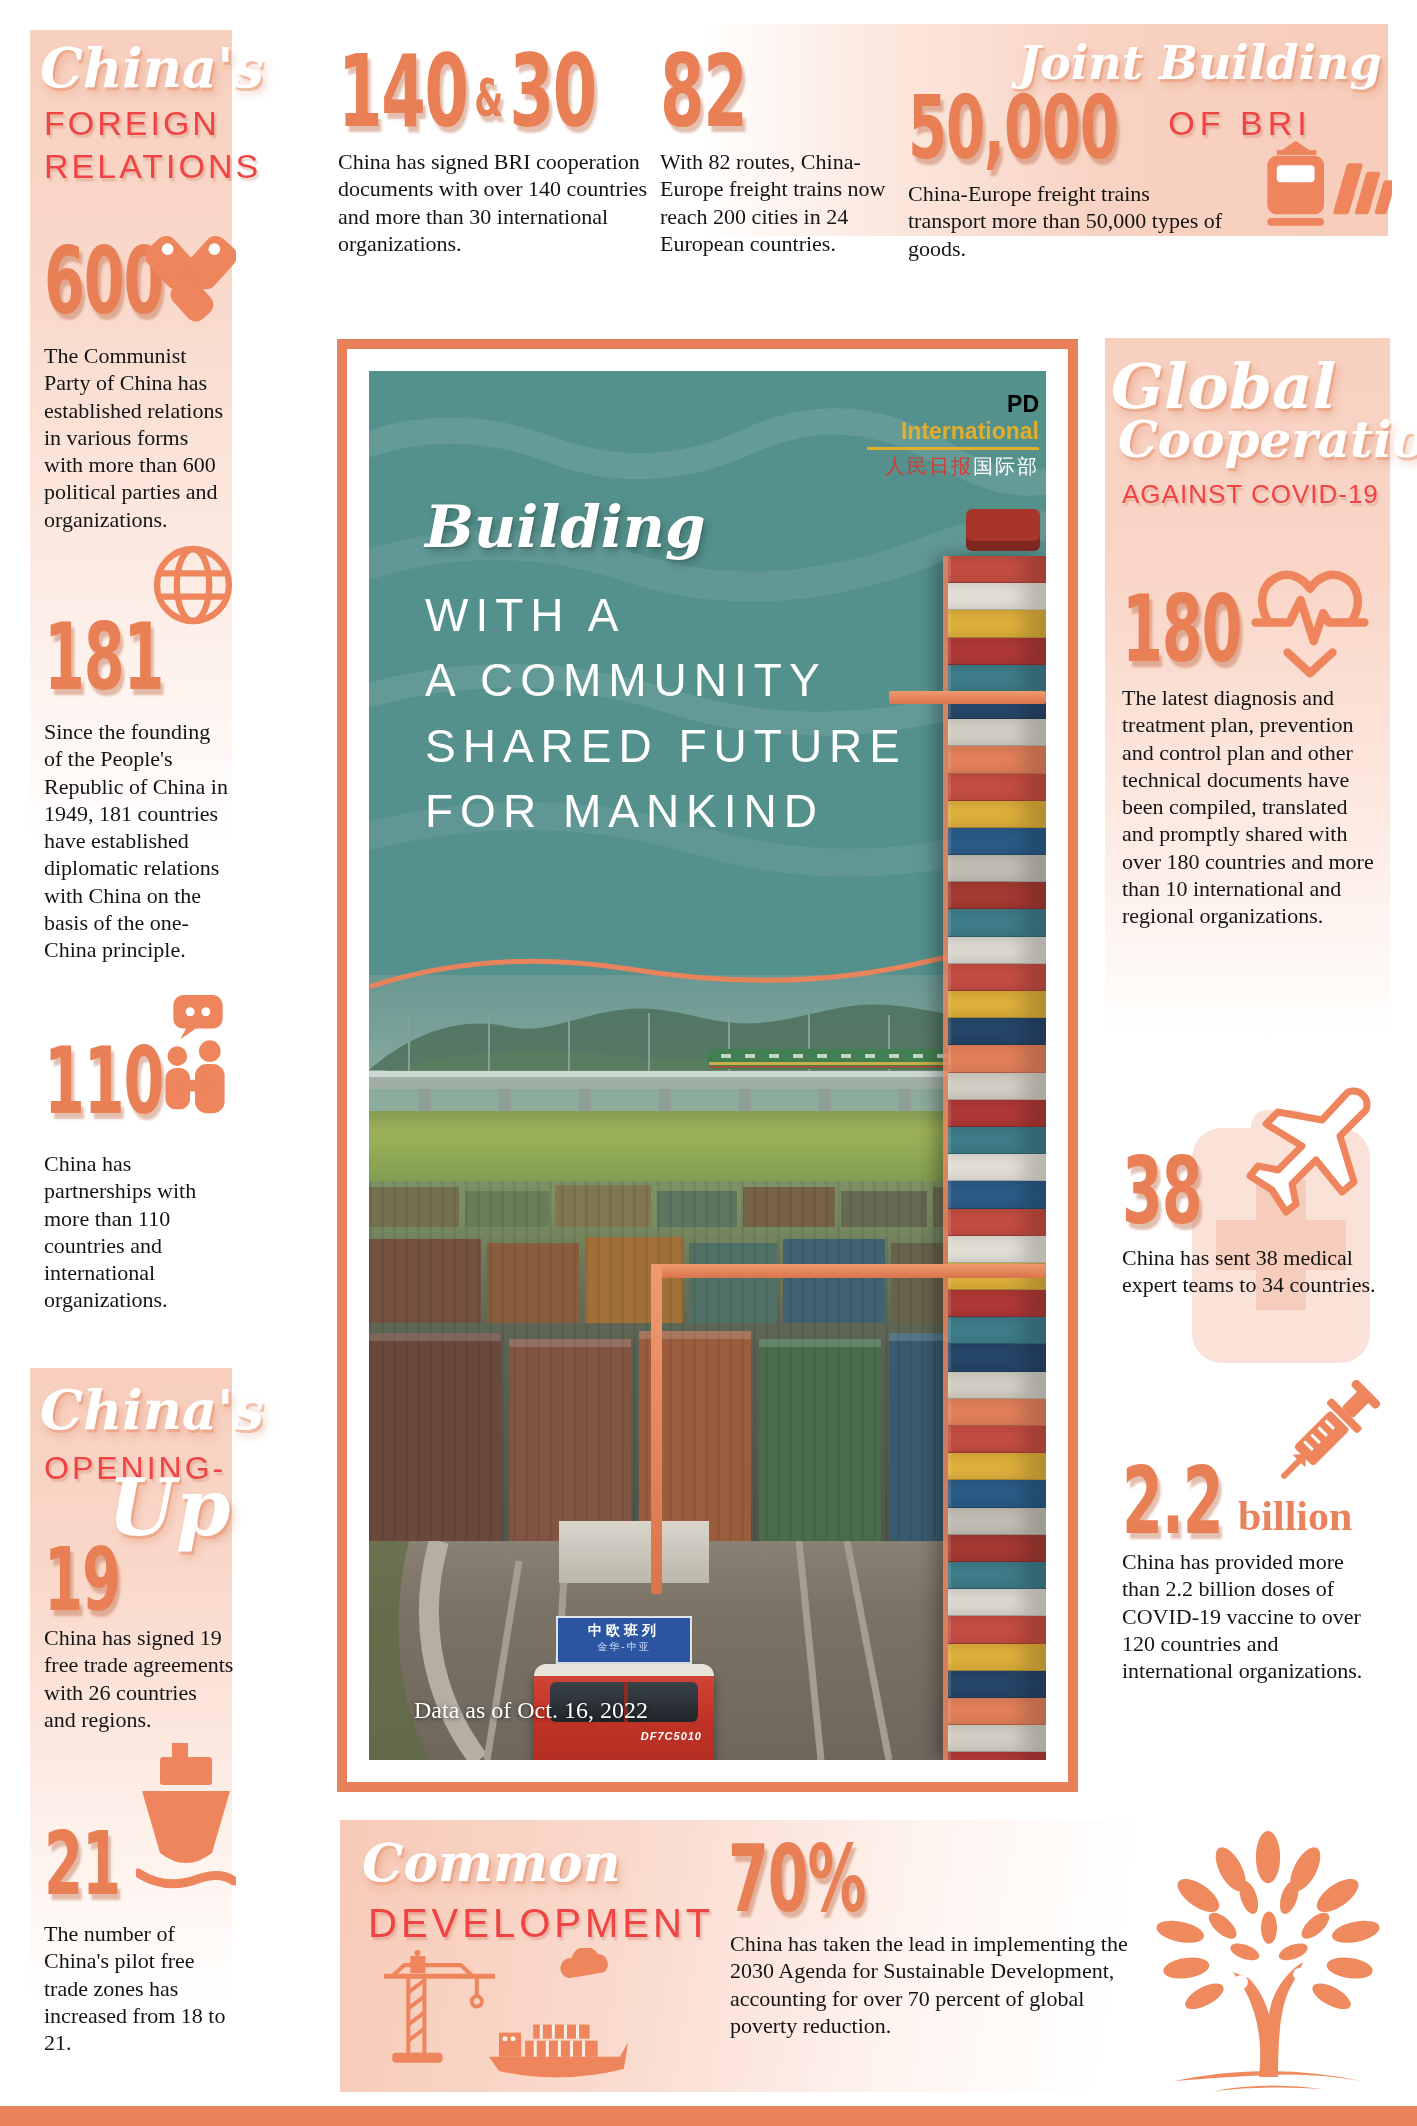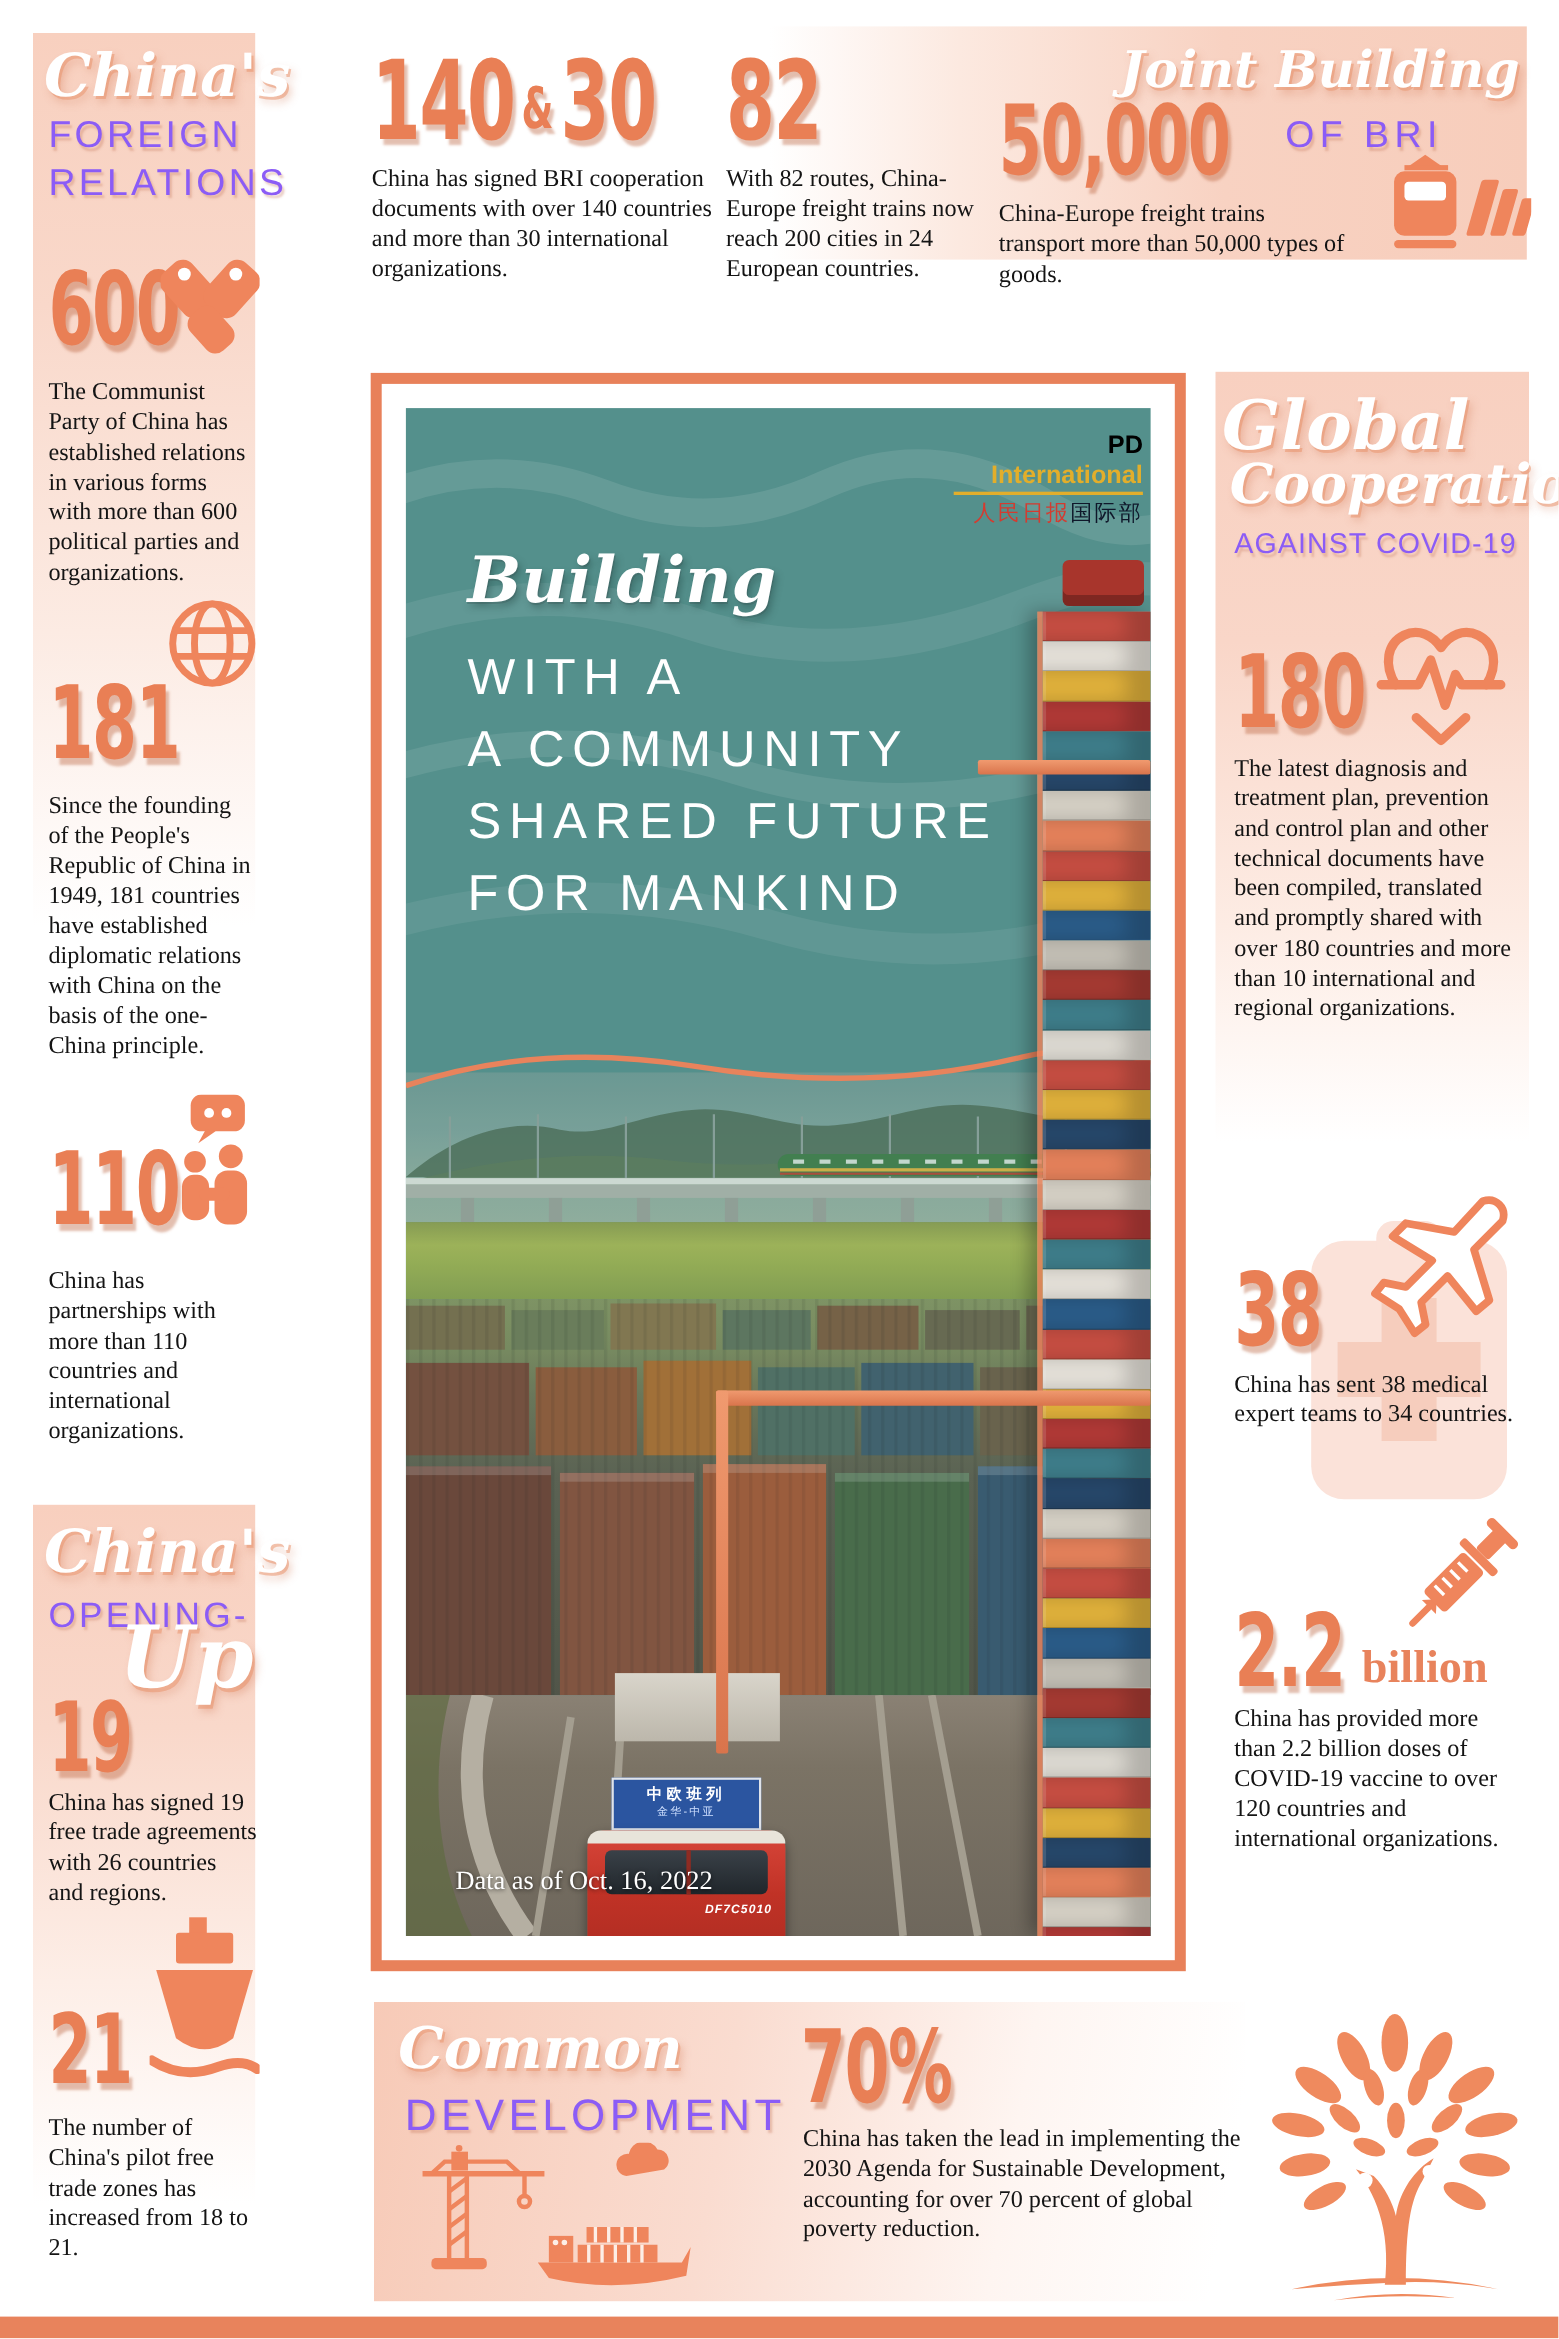--- a/index.html
+++ b/index.html
@@ -17,21 +17,21 @@
   .panel-open{left:30px;top:1368px;width:202px;height:722px;
     background:linear-gradient(180deg,#f8cfbe 0%,#f9d8ca 28%,#fdeee7 60%,#ffffff 88%);}
   .panel-dev{left:340px;top:1820px;width:792px;height:272px;
     background:linear-gradient(100deg,#f7cab7 0%,#fadcd0 40%,#fef5f1 72%,#ffffff 96%);}
   .footer-bar{position:absolute;left:0;top:2106px;width:1417px;height:20px;background:#e8835c;}
 
   
   .script{font-family:"DejaVu Serif",serif;font-style:italic;font-weight:bold;color:#ffffff;
     text-shadow:2px 3px 0 rgba(233,150,112,.55),4px 6px 8px rgba(208,120,85,.35);white-space:nowrap;}
   .script-dk{text-shadow:1px 2px 0 rgba(60,90,88,.35),3px 5px 7px rgba(30,60,58,.35);}
-  .caps{font-family:"Liberation Sans",sans-serif;color:#8b5cf6;letter-spacing:3px;
+  .caps{font-family:"Liberation Sans",sans-serif;color:#ef4444;letter-spacing:3px;
     text-shadow:2px 3px 2px rgba(195,115,85,.35);white-space:nowrap;line-height:1.25;}
   .num{font-family:"DejaVu Sans",sans-serif;font-weight:bold;color:#e97f55;line-height:.92;
     letter-spacing:-2px;text-shadow:5px 6px 3px rgba(186,94,58,.4);
     display:inline-block;transform:scaleX(.64);transform-origin:left top;white-space:nowrap;}
   .num .amp{font-size:.52em;letter-spacing:0;position:relative;top:-10px;padding:0 10px;}
   .unit{font-family:"Liberation Serif",serif;color:#e8835c;font-weight:bold;}
   .body{font-family:"Liberation Serif",serif;font-size:22px;line-height:1.24;color:#141414;margin:0;}
 
   
   .poster{position:absolute;left:337px;top:339px;width:741px;height:1453px;box-sizing:border-box;
@@ -39,21 +39,21 @@
   .photo{position:relative;width:677px;height:1389px;overflow:hidden;background:#54908c;}
   .teal-zone{position:absolute;left:0;top:0;width:677px;height:610px;}
   .poster-kicker{position:absolute;left:56px;top:122px;font-size:58px;}
   .poster-title{position:absolute;left:56px;top:212px;font-family:"Liberation Sans",sans-serif;
     color:#fff;font-size:46px;letter-spacing:7px;line-height:1.42;font-weight:400;}
   .logo{position:absolute;left:498px;top:20px;width:172px;text-align:right;z-index:9;
     font-family:"Liberation Sans",sans-serif;}
   .logo-l1{font-size:23px;font-weight:bold;border-bottom:3px solid #e2ae2b;padding-bottom:2px;display:inline-block;}
   .logo-pd{color:#000000;} .logo-intl{color:#e2ae2b;}
   .logo-l2{font-size:20px;letter-spacing:2px;margin-top:3px;}
-  .logo-cnr{color:#d43b30;} .logo-cng{color:#0f172a;}
+  .logo-cnr{color:#d43b30;} .logo-cng{color:#ffffff;}
   .scene-bridge{position:absolute;left:0;top:604px;width:677px;height:136px;
     background:linear-gradient(180deg,#6f9a94 0%,#7fa49b 40%,#8fae9e 70%,#9ab3a0 100%);}
   .scene-field{position:absolute;left:0;top:740px;width:677px;height:70px;
     background:linear-gradient(180deg,#8f9e49 0%,#aab94f 30%,#9cb04b 60%,#8aa047 100%);}
   .scene-aerial{position:absolute;left:0;top:810px;width:677px;height:360px;
     background:linear-gradient(180deg,#86945c 0%,#7e8a58 12%,#6e7350 24%,#5c5a48 45%,#504b3c 100%);}
   .scene-yard{position:absolute;left:0;top:1170px;width:677px;height:219px;
     background:linear-gradient(180deg,#8a8174 0%,#7b7365 30%,#6e675c 100%);}
   .scene-tint{position:absolute;left:0;top:604px;width:677px;height:566px;
     background:rgba(84,144,140,.16);pointer-events:none;}

